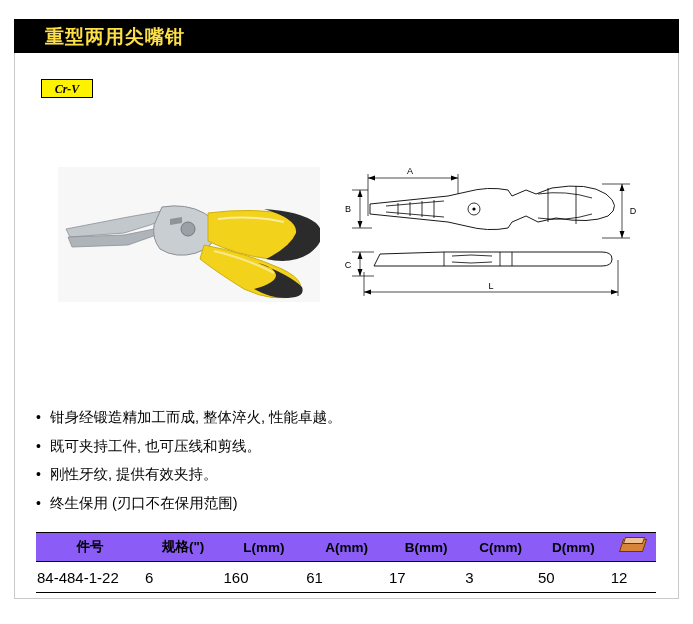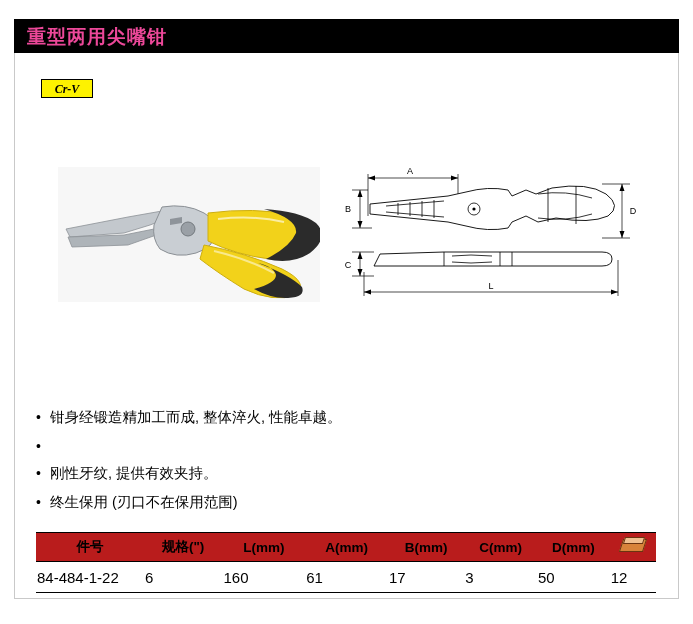--- a/index.html
+++ b/index.html
@@ -25,25 +25,25 @@
     position: absolute;
     left: 14px;
     top: 19px;
     width: 665px;
     height: 34px;
     background: #000000;
     display: flex;
     align-items: center;
   }
   .title-bar .title-text {
-    color: #ec4899;
+    color: #fde047;
     font-size: 19px;
     font-weight: bold;
     letter-spacing: 1px;
-    padding-left: 13px;
+    padding-left: 31px;
     line-height: 1;
   }
   
   .content-frame {
     position: absolute;
     left: 14px;
     top: 53px;
     width: 665px;
     height: 546px;
     border: 1px solid #c9c9c9;
@@ -109,21 +109,21 @@
   }
   
   .table {
     position: absolute;
     left: 36px;
     top: 532px;
     width: 620px;
     border-collapse: collapse;
   }
   .table .head-row {
-    background: #b91c1c;
+    background: #8b5cf6;
     height: 26px;
     padding-left: 20px;
   }
   .table .head-row td {
     text-align: center;
     font-size: 13.5px;
     font-weight: bold;
     border-top: 1px solid #000000;
     border-bottom: 1px solid #000000;
     height: 26px;
@@ -273,20 +273,21 @@
     </svg>
   </div>
 
   <div class="bullets">
     <div class="bullet">
       <span class="dot">•</span>
       <span>钳身经锻造精加工而成, 整体淬火, 性能卓越。</span>
     </div>
     <div class="bullet">
       <span class="dot">•</span>
+      <span>既可夹持工件, 也可压线和剪线。</span>
     </div>
     <div class="bullet">
       <span class="dot">•</span>
       <span>刚性牙纹, 提供有效夹持。</span>
     </div>
     <div class="bullet">
       <span class="dot">•</span>
       <span>终生保用 (刃口不在保用范围)</span>
     </div>
   </div>

